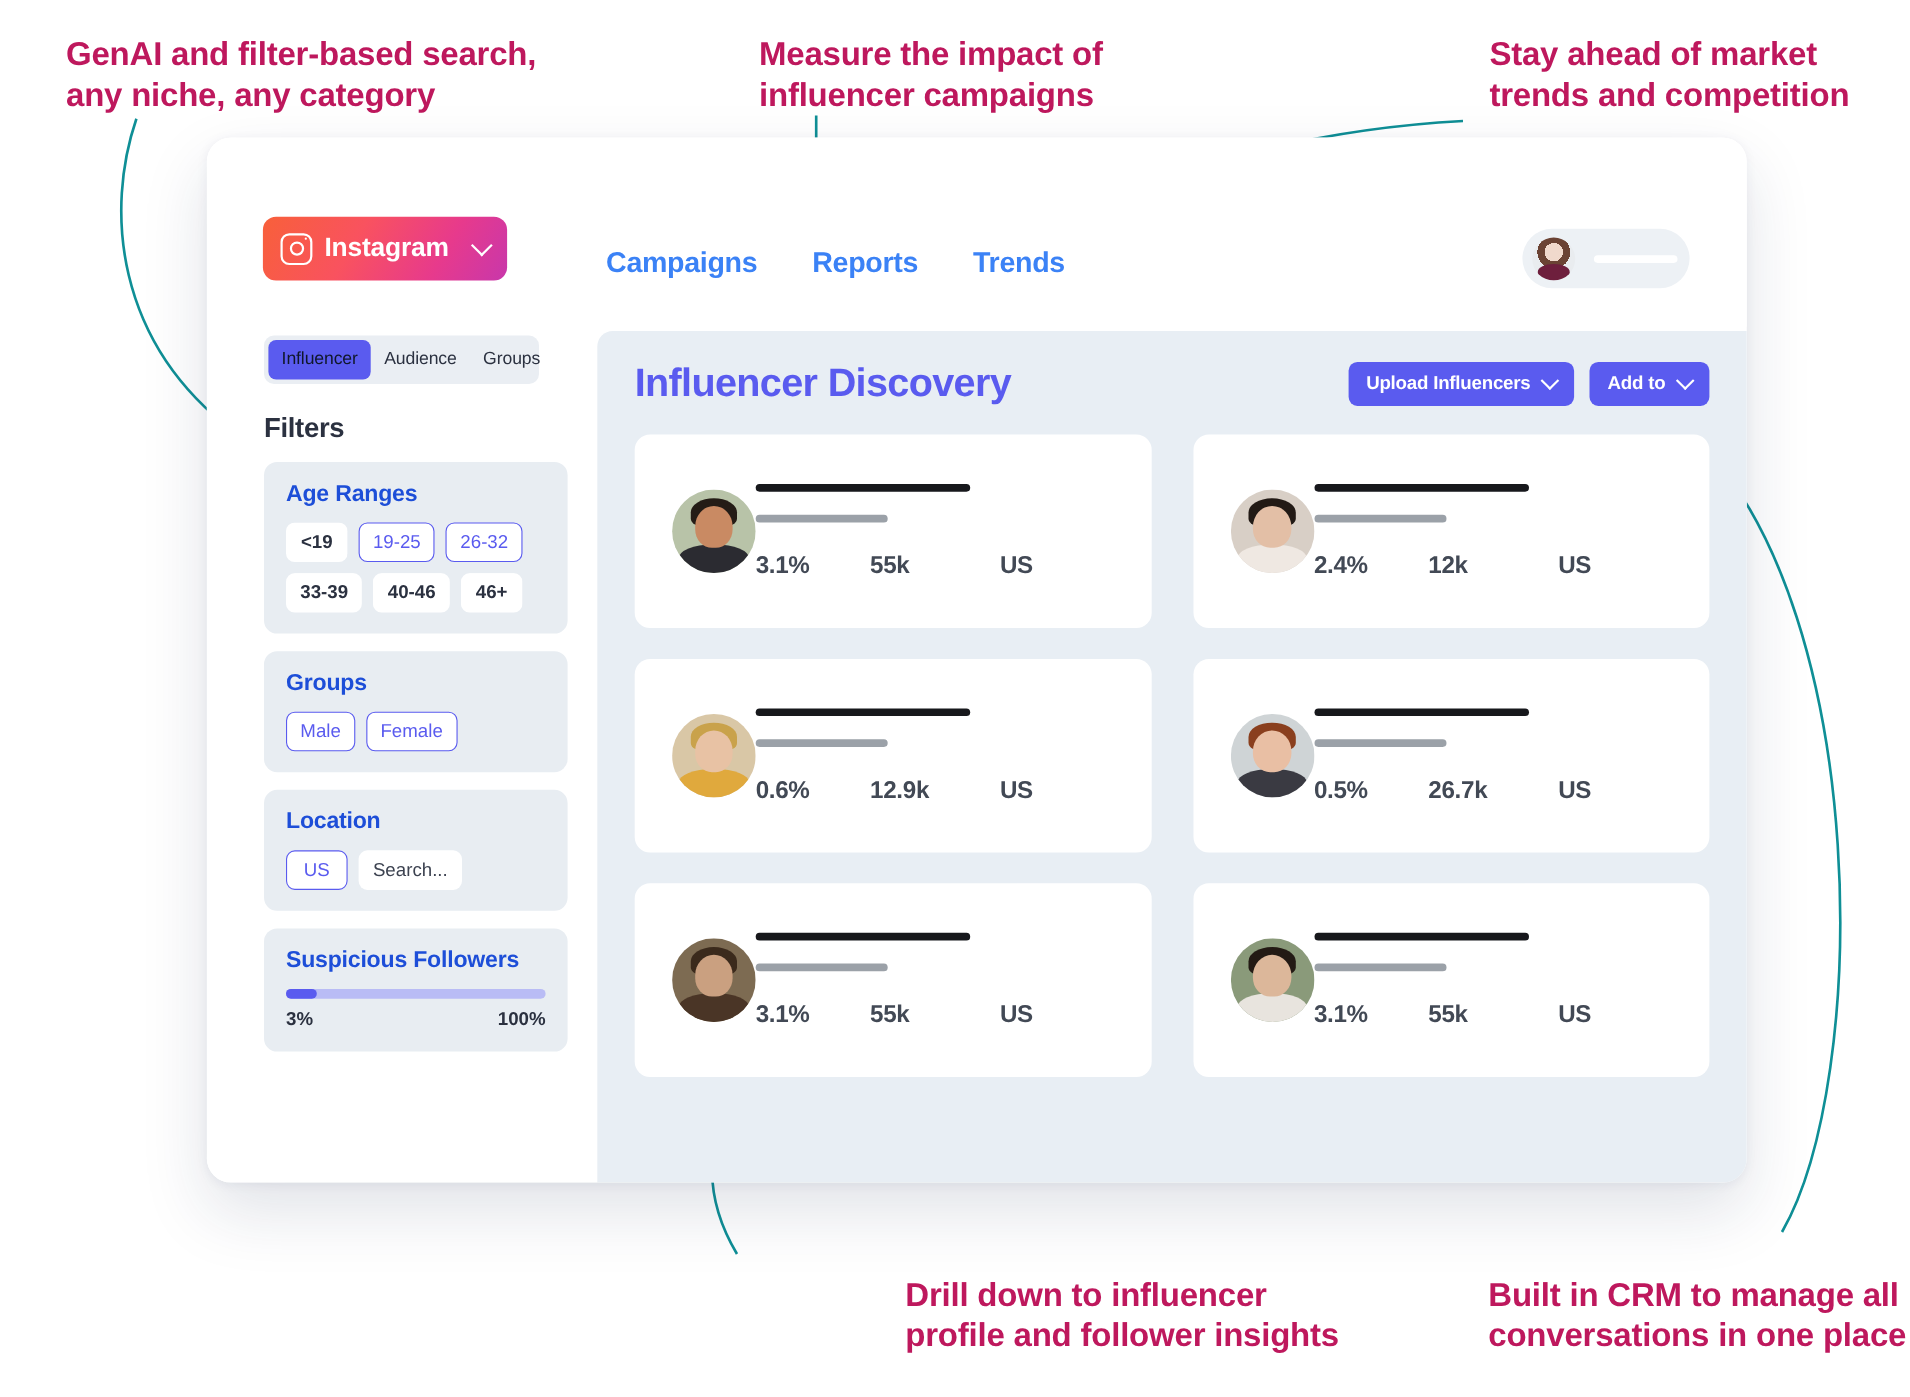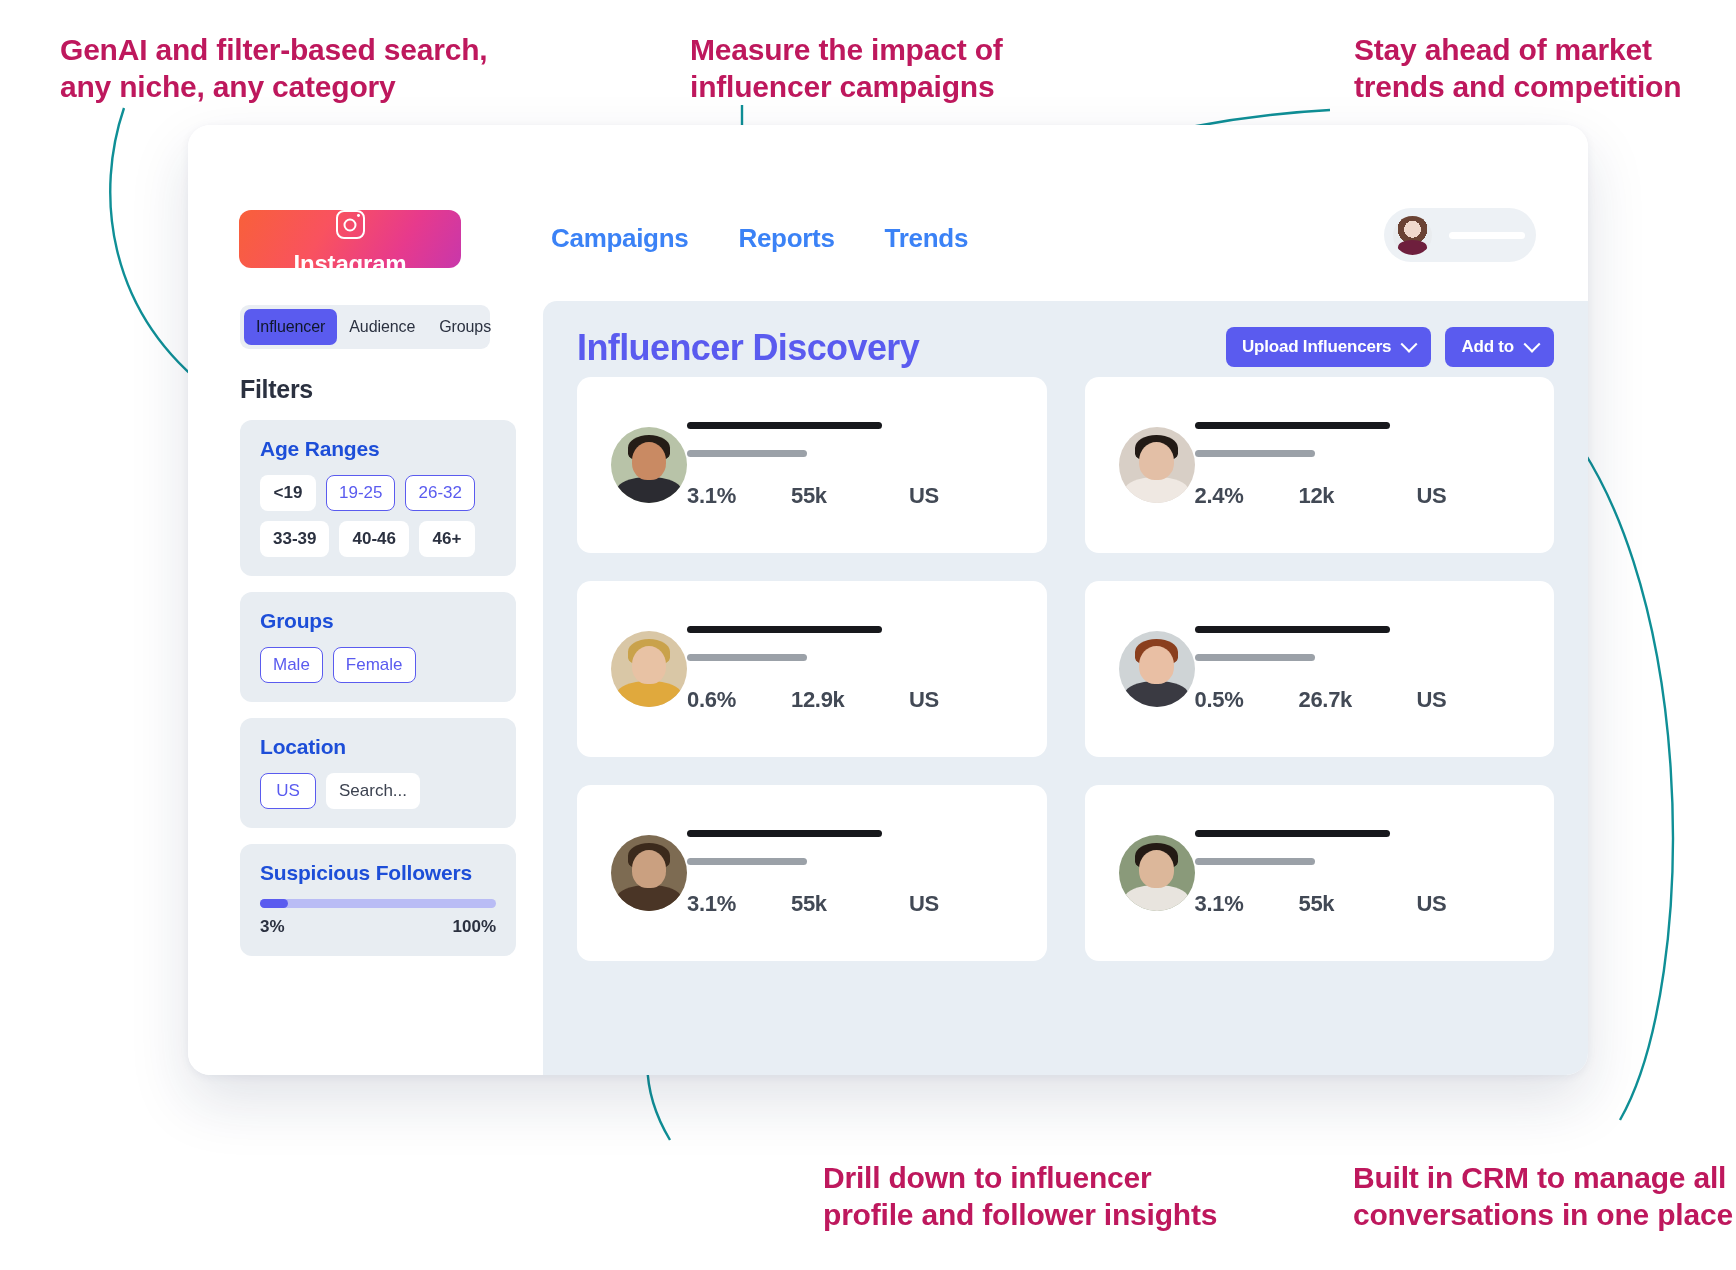--- a/index.html
+++ b/index.html
@@ -35,24 +35,24 @@
   .window{
     position:absolute;left:188px;top:125px;width:1400px;height:950px;
     background:#ffffff;border-radius:22px;
     box-shadow:0 26px 60px rgba(23,42,78,0.13), 0 2px 10px rgba(23,42,78,0.06);
     overflow:hidden;
   }
 
   
   .topbar{height:172px;position:relative;background:#fff;}
   .ig-btn{
-    position:absolute;left:51px;top:85px;width:222px;height:58px;
+    position:absolute;left:51px;top:72px;width:222px;height:58px;
     border-radius:12px;border:0;cursor:pointer;
     background:linear-gradient(120deg,#f8603a 0%,#f9525f 38%,#e73a8c 72%,#c837ab 100%);
-    display:flex;align-items:center;gap:11px;padding:0 16px;box-sizing:border-box;flex-direction:column;
+    display:flex;align-items:center;gap:11px;padding:0 16px;box-sizing:border-box;
   }
   .ig-glyph{width:25px;height:25px;border:2.6px solid #fff;border-radius:8px;position:relative;flex:0 0 auto;}
   .ig-glyph:before{content:"";position:absolute;left:50%;top:50%;transform:translate(-50%,-50%);
     width:9px;height:9px;border:2.4px solid #fff;border-radius:50%;}
   .ig-glyph:after{content:"";position:absolute;right:2.6px;top:2.2px;width:2.8px;height:2.8px;background:#fff;border-radius:50%;}
   .ig-label{color:#fff;font-size:24px;font-weight:bold;letter-spacing:-0.2px;}
   .chev{display:inline-block;width:12px;height:12px;border-right:2.6px solid currentColor;border-bottom:2.6px solid currentColor;transform:rotate(45deg) translate(-2px,-2px);}
   .chev-w{color:#fff;margin-left:auto;}
 
   .nav{position:absolute;left:363px;top:98px;display:flex;gap:50px;align-items:center;}
@@ -91,21 +91,21 @@
   }
   .chip.sel{border-color:#5a5bef;color:#5a5bef;font-weight:normal;}
   .searchbox{background:#fff;border-radius:8px;height:36px;display:flex;align-items:center;padding:0 13px;
     font-size:17px;color:#3c4250;cursor:text;border:0;font-family:inherit;}
   .slider-track{height:9px;border-radius:5px;background:#b9bcf5;position:relative;margin:5px 0 9px 0;cursor:pointer;}
   .slider-fill{position:absolute;left:0;top:0;bottom:0;border-radius:5px;background:#5a5bef;}
   .slider-labels{display:flex;justify-content:space-between;font-size:17px;color:#2b3140;font-weight:bold;}
 
   
   .main{flex:1 1 auto;background:#e8eef4;border-radius:14px 0 0 0;margin:4px 0 0 0;padding:26px 34px 0 34px;box-sizing:border-box;}
-  .mainhead{display:flex;align-items:flex-start;margin-bottom:8px;gap:16px;}
+  .mainhead{display:flex;align-items:flex-end;margin-bottom:26px;gap:16px;}
   .mtitle{font-size:36px;font-weight:bold;color:#5a5bef;letter-spacing:-0.6px;}
   .mactions{margin-left:auto;display:flex;gap:14px;}
   .btn{
     background:#5a5bef;color:#fff;border:0;border-radius:8px;height:40px;padding:0 16px;
     display:flex;align-items:center;gap:12px;font-size:17px;font-weight:bold;cursor:pointer;font-family:inherit;letter-spacing:-0.2px;
   }
   .btn .chev{width:10px;height:10px;border-width:2.4px;}
 
   .grid{display:grid;grid-template-columns:1fr 1fr;gap:28px 38px;}
   .card{background:#fff;border-radius:14px;height:176px;display:flex;align-items:center;padding:0 34px;box-sizing:border-box;cursor:pointer;}

